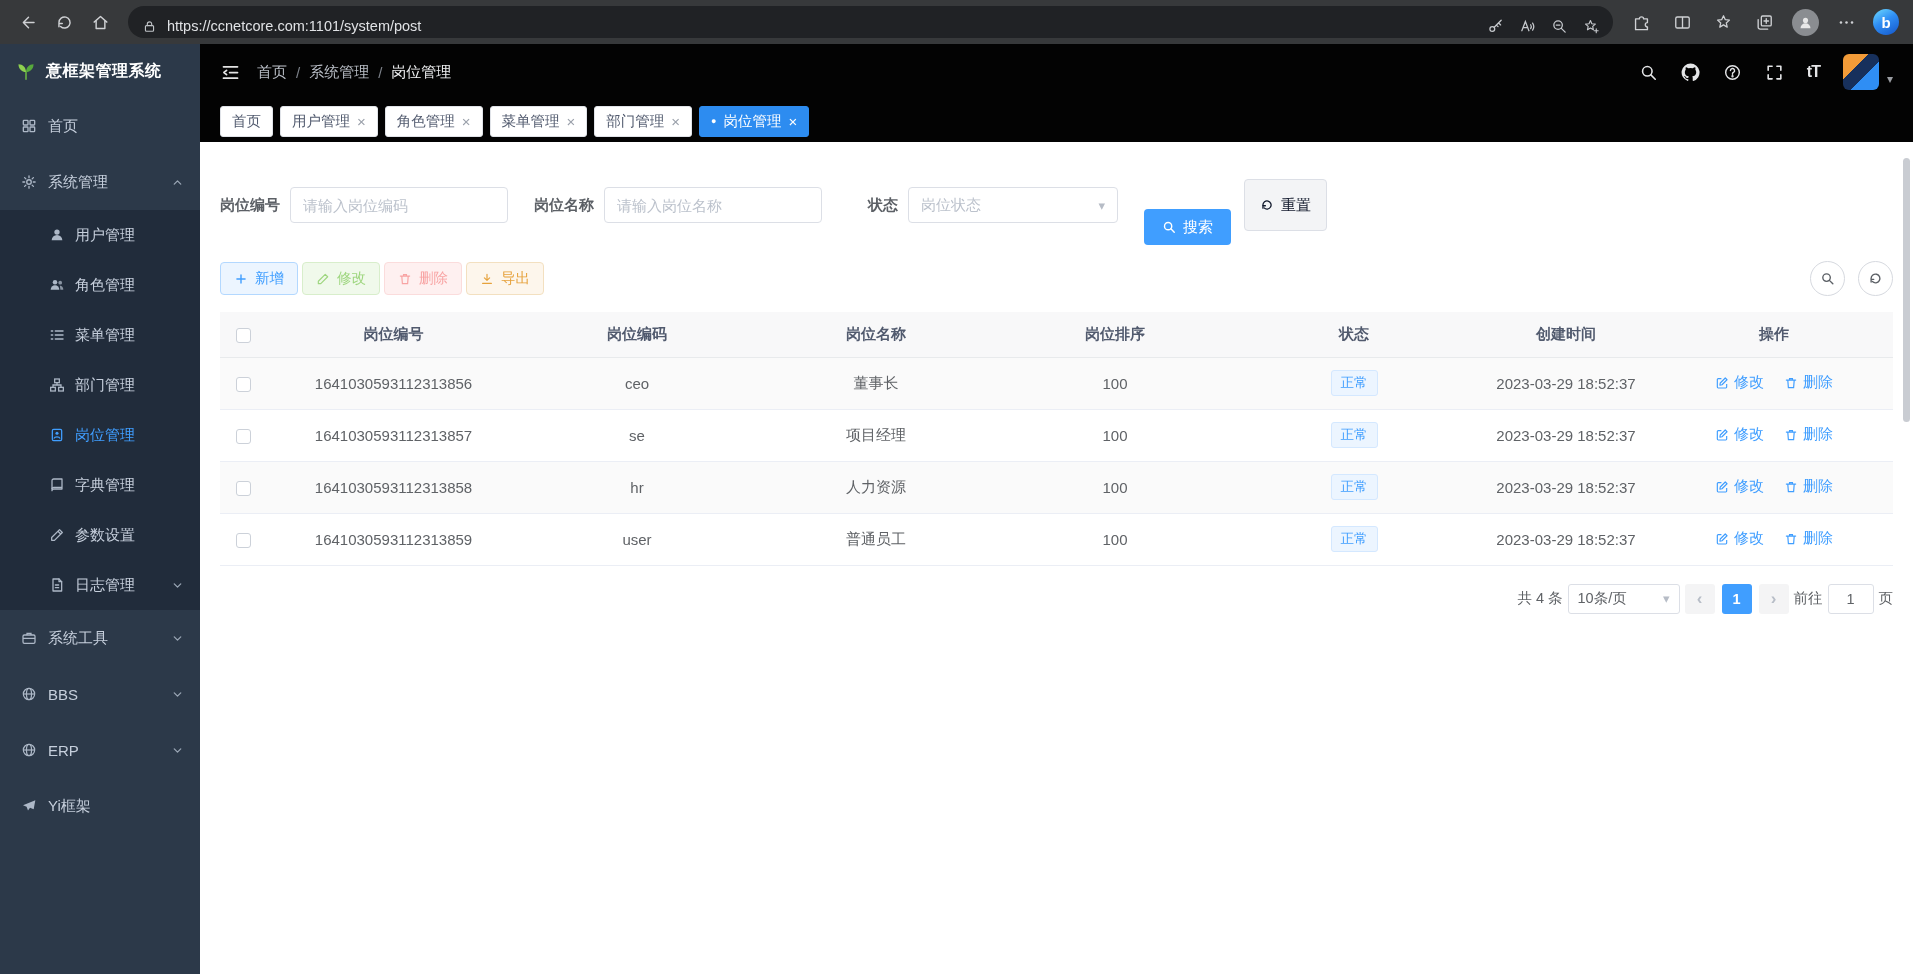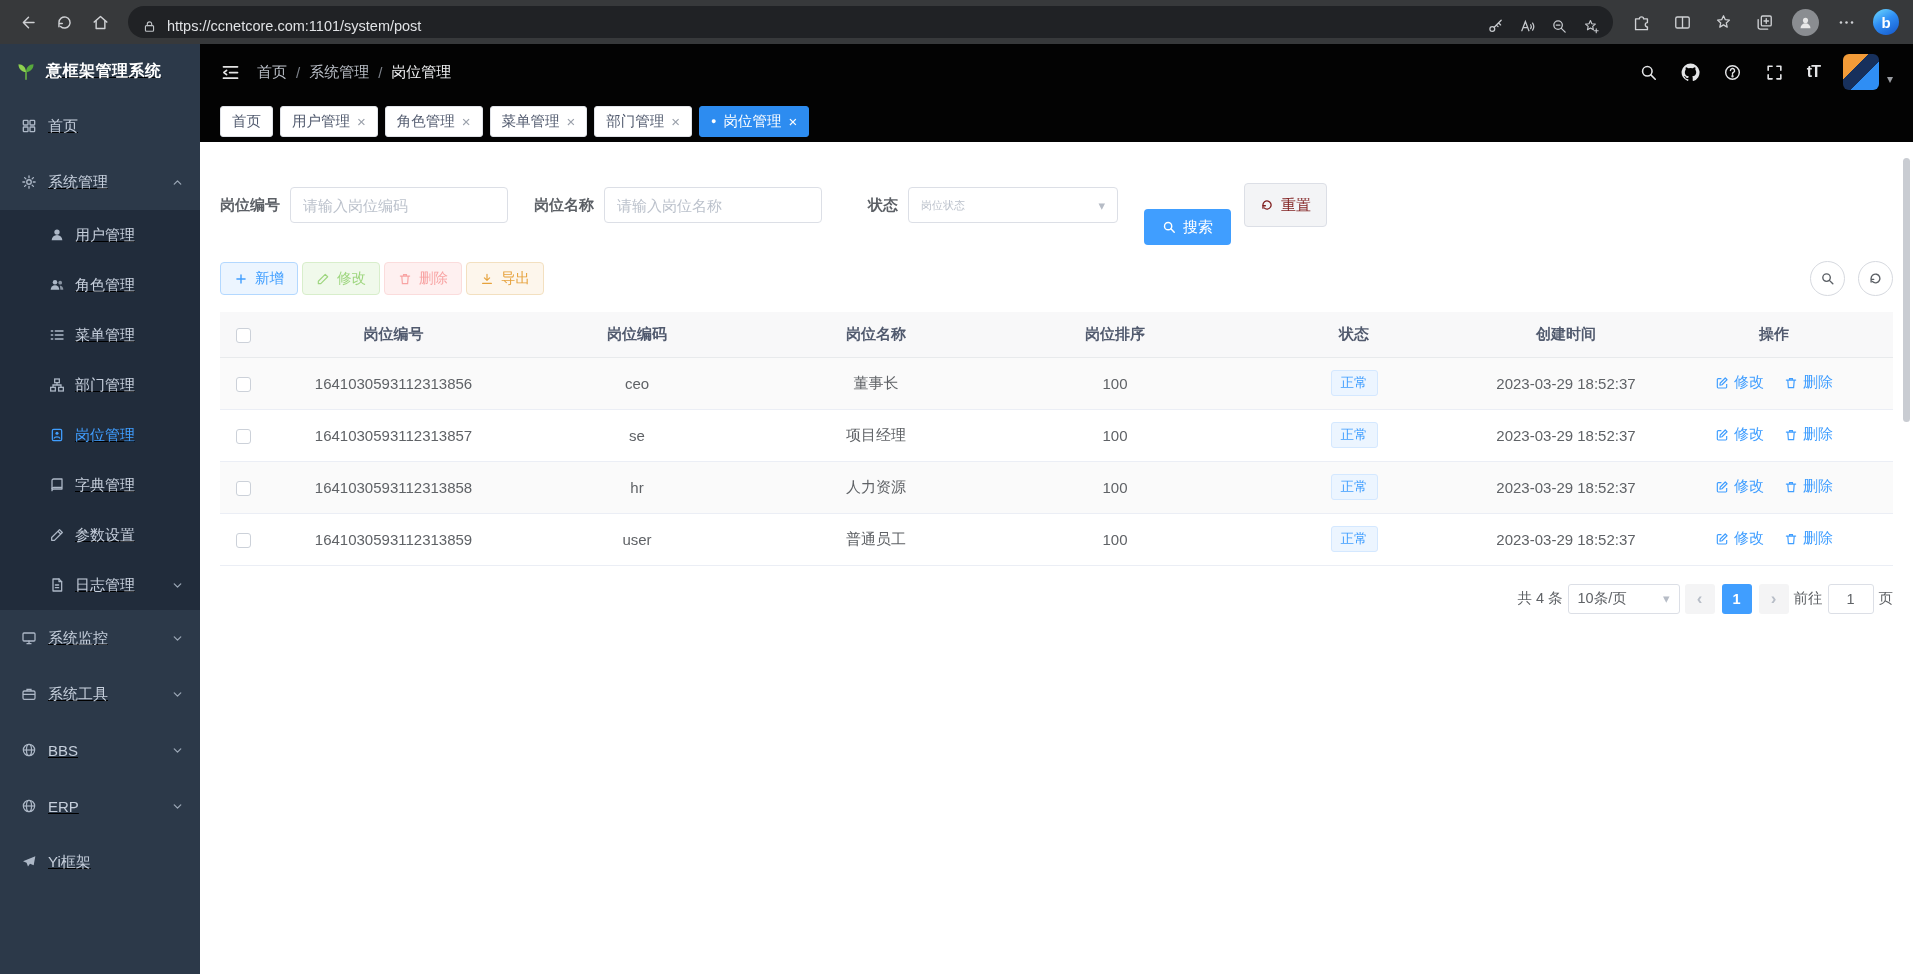--- a/index.html
+++ b/index.html
@@ -23,21 +23,21 @@
   .chrome-right { display:flex; align-items:center; gap:5px; }
   .avatar-circle { width:27px; height:27px; border-radius:50%; background:#8a8d91;
                    display:flex; align-items:center; justify-content:center; overflow:hidden; }
   .avatar-circle svg { width:17px; height:17px; }
   .bing { width:26px; height:26px; border-radius:50%; margin:0 4px;
           background:linear-gradient(150deg,#6fdcff 0%,#2f8ef4 45%,#1456c9 100%);
           color:#fff; font-weight:bold; font-size:15px; display:flex; align-items:center; justify-content:center; }
 
   
   .app { display:flex; height:930px; }
-  .sidebar { width:200px; background:#2c3949; flex-shrink:0; display:flex; flex-direction:column;text-decoration:underline; }
+  .sidebar { width:200px; background:#2c3949; flex-shrink:0; display:flex; flex-direction:column; }
   .logo { height:54px; display:flex; align-items:center; padding-left:15px; gap:9px; }
   .logo svg { width:22px; height:22px; }
   .logo-text { color:#fff; font-size:16px; font-weight:bold; letter-spacing:.5px; }
   .mi { display:flex; align-items:center; cursor:pointer; color:#c6cfdc; font-size:15px; }
   .mic { width:18px; display:flex; justify-content:center; margin-right:10px; color:#adb8c7; }
   .mic svg { width:16px; height:16px; display:block; }
   .mi.top { height:56px; padding:0 16px 0 20px; }
   .mi.sub { height:50px; padding:0 16px 0 48px; background:#212c3b; }
   .mi.sub .mic { margin-right:9px; }
   .mi.active, .mi.active .mic { color:#409eff; }
@@ -71,28 +71,28 @@
   .content { flex:1; background:#fff; padding:23px 20px; }
 
   
   .search-row { display:flex; align-items:center; }
   .f-label { font-size:15px; font-weight:bold; color:#5c6066; }
   .inp { width:218px; height:36px; border:1px solid #dcdfe6; border-radius:4px; padding:0 12px;
          font-size:15px; color:#606266; margin-left:10px; outline:none; font-family:inherit; }
   .inp::placeholder { color:#bcc2cc; }
   .sel { width:210px; height:36px; border:1px solid #dcdfe6; border-radius:4px; display:flex; cursor:pointer;
          align-items:center; justify-content:space-between; padding:0 12px; margin-left:10px; }
-  .sel-text { font-size:11px; color:#bcc2cc; }
+  .sel-text { font-size:15px; color:#bcc2cc; }
   .sel-caret { color:#b6bcc6; font-size:13px; }
   .ml26 { margin-left:26px; } .ml46 { margin-left:46px; }
   .btn { display:inline-flex; align-items:center; justify-content:center; gap:7px; cursor:pointer;
          border-radius:4px; font-size:15px; border:1px solid transparent; font-family:inherit; }
   .btn svg { width:14px; height:14px; display:block; }
   .btn-search { height:36px; padding:0 17px; background:#409eff; color:#fff; margin-left:26px;margin-top:44px; }
-  .btn-reset { height:44px; padding:0 15px; background:#f3f4f6; border-color:#dcdfe6; color:#7f1d1d; margin-left:13px; }
+  .btn-reset { height:52px; padding:0 15px; background:#f3f4f6; border-color:#dcdfe6; color:#0f172a; margin-left:13px; }
 
   
   .toolbar { display:flex; align-items:center; margin-top:16px; gap:4px; }
   .btn-sm { height:33px; padding:0 13px; font-size:14.5px; }
   .btn-add { background:#ecf5ff; border-color:#b3d8ff; color:#409eff; }
   .btn-edit { background:#f0f9eb; border-color:#d8eecb; color:#9ed67f; }
   .btn-del { background:#fef0f0; border-color:#fbdcdc; color:#f8a3a3; }
   .btn-export { background:#fdf6ec; border-color:#f3e0c0; color:#e6a23c; }
   .tool-right { margin-left:auto; display:flex; gap:13px; }
   .circle-btn { width:35px; height:35px; border-radius:50%; border:1px solid #d6d9df; background:#fff;
@@ -334,34 +334,20 @@
           <span>参数设置</span>
         </div>
         <div class="mi sub">
           <span class="mic">
               <svg viewBox="0 0 24 24" fill="none" stroke="currentColor" stroke-width="1.9" stroke-linejoin="round" stroke-linecap="round">
                 <path d="M6 3h9l4 4v14H6z"></path>
                 <path d="M15 3v4h4M9.5 12h5M9.5 16h5"></path>
               </svg>
             </span>
           <span>日志管理</span>
-          <span class="chev">
-              <svg viewBox="0 0 24 24" fill="none" stroke="currentColor" stroke-width="2.4" stroke-linecap="round" stroke-linejoin="round">
-                <path d="M6 9l6 6 6-6"></path>
-              </svg>
-            </span>
-        </div>
-        <div class="mi top">
-          <span class="mic">
-              <svg viewBox="0 0 24 24" fill="none" stroke="currentColor" stroke-width="1.9" stroke-linecap="round">
-                <rect x="3" y="4.5" width="18" height="12" rx="1.5"></rect>
-                <path d="M9 20.5h6M12 16.5v4"></path>
-              </svg>
-            </span>
-          <span>系统监控</span>
           <span class="chev">
               <svg viewBox="0 0 24 24" fill="none" stroke="currentColor" stroke-width="2.4" stroke-linecap="round" stroke-linejoin="round">
                 <path d="M6 9l6 6 6-6"></path>
               </svg>
             </span>
         </div>
         <div class="mi top">
           <span class="mic">
               <svg viewBox="0 0 24 24" fill="none" stroke="currentColor" stroke-width="1.9">
                 <rect x="3" y="7.5" width="18" height="12.5" rx="2"></rect>

